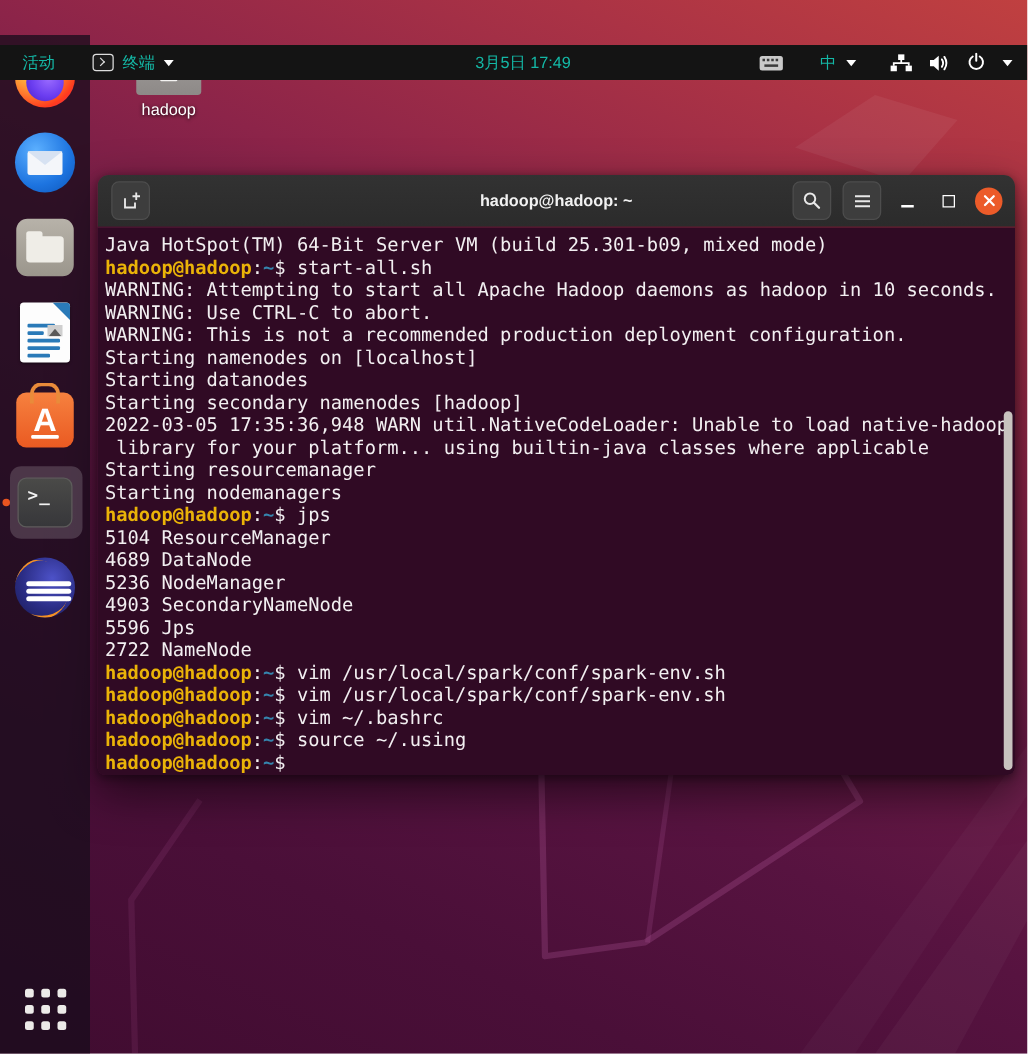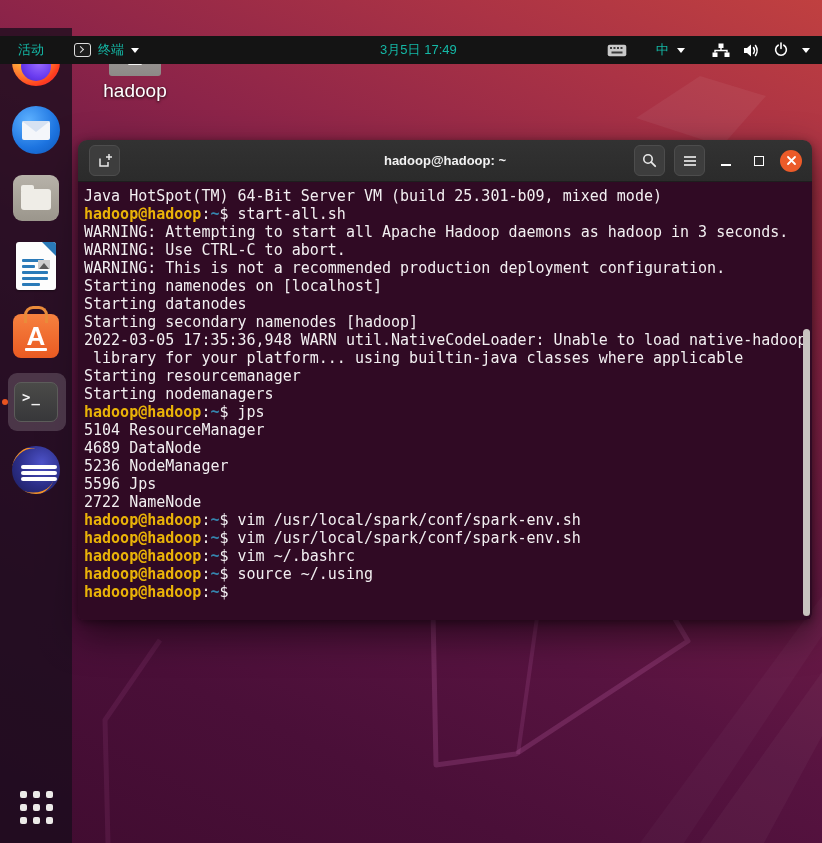--- a/index.html
+++ b/index.html
@@ -92,21 +92,21 @@
 
   
   #desktop-icon { position:absolute; left:96px; top:36px; width:78px; display:flex;
     flex-direction:column; align-items:center; z-index:5; }
   .folder { position:relative; width:52px; height:40px; margin-bottom:4px; }
   .folder .tab { position:absolute; left:0; top:0; width:24px; height:9px; border-radius:4px 4px 0 0;
     background:#7c2d4d; }
   .folder .body { position:absolute; left:0; top:5px; width:52px; height:35px; border-radius:3px;
     background:linear-gradient(180deg,#a19d9b 0%,#8d8987 100%); }
   .folder svg { position:absolute; left:15px; top:11px; }
-  .icon-label { color:#fff; font-size:19px; text-shadow:0 1px 3px rgba(0,0,0,.9); }
+  .icon-label { color:#fff; font-size:13px; text-shadow:0 1px 3px rgba(0,0,0,.9); }
 
   
   #term-window { position:absolute; left:78px; top:140px; width:734px; height:480px; z-index:30;
     border-radius:9px 9px 6px 6px; box-shadow:0 14px 36px rgba(0,0,0,.55), 0 2px 8px rgba(0,0,0,.4); }
   #titlebar { height:42px; background:linear-gradient(180deg,#323232 0%,#2b2b2b 100%);
     border-radius:9px 9px 0 0; border-bottom:1px solid #1e1e1e; position:relative;
     display:flex; align-items:center; }
   .win-title { position:absolute; left:0; right:0; text-align:center; color:#f2f2f2;
     font-size:13px; font-weight:bold; pointer-events:none; }
   .tb-btn { width:31px; height:31px; border-radius:6px; background:#3d3d3d; border:1px solid #4d4d4d;
@@ -295,34 +295,35 @@
           <svg width="11" height="11" viewBox="0 0 11 11">
             <path d="M2,2 L9,9 M9,2 L2,9" stroke="#fff" stroke-width="1.8" stroke-linecap="round"></path>
           </svg>
         </div>
       </div>
     </div>
     <div id="term-body">
       <div id="term-output">
           <div class="tline"><span class="sg-t">Java HotSpot(TM) 64-Bit Server VM (build 25.301-b09, mixed mode)</span></div>
           <div class="tline"><span class="sg-u">hadoop@hadoop</span><span class="sg-t">:</span><span class="sg-p">~</span><span class="sg-t">$ start-all.sh</span></div>
-          <div class="tline"><span class="sg-t">WARNING: Attempting to start all Apache Hadoop daemons as hadoop in 3 seconds.</span></div>
+          <div class="tline"><span class="sg-t">WARNING: Attempting to start all Apache Hadoop daemons as hadoop in 10 seconds.</span></div>
           <div class="tline"><span class="sg-t">WARNING: Use CTRL-C to abort.</span></div>
           <div class="tline"><span class="sg-t">WARNING: This is not a recommended production deployment configuration.</span></div>
           <div class="tline"><span class="sg-t">Starting namenodes on [localhost]</span></div>
           <div class="tline"><span class="sg-t">Starting datanodes</span></div>
           <div class="tline"><span class="sg-t">Starting secondary namenodes [hadoop]</span></div>
           <div class="tline"><span class="sg-t">2022-03-05 17:35:36,948 WARN util.NativeCodeLoader: Unable to load native-hadoop</span></div>
           <div class="tline"><span class="sg-t"> library for your platform... using builtin-java classes where applicable</span></div>
           <div class="tline"><span class="sg-t">Starting resourcemanager</span></div>
           <div class="tline"><span class="sg-t">Starting nodemanagers</span></div>
           <div class="tline"><span class="sg-u">hadoop@hadoop</span><span class="sg-t">:</span><span class="sg-p">~</span><span class="sg-t">$ jps</span></div>
           <div class="tline"><span class="sg-t">5104 ResourceManager</span></div>
           <div class="tline"><span class="sg-t">4689 DataNode</span></div>
           <div class="tline"><span class="sg-t">5236 NodeManager</span></div>
+          <div class="tline"><span class="sg-t">4903 SecondaryNameNode</span></div>
           <div class="tline"><span class="sg-t">5596 Jps</span></div>
           <div class="tline"><span class="sg-t">2722 NameNode</span></div>
           <div class="tline"><span class="sg-u">hadoop@hadoop</span><span class="sg-t">:</span><span class="sg-p">~</span><span class="sg-t">$ vim /usr/local/spark/conf/spark-env.sh</span></div>
           <div class="tline"><span class="sg-u">hadoop@hadoop</span><span class="sg-t">:</span><span class="sg-p">~</span><span class="sg-t">$ vim /usr/local/spark/conf/spark-env.sh</span></div>
           <div class="tline"><span class="sg-u">hadoop@hadoop</span><span class="sg-t">:</span><span class="sg-p">~</span><span class="sg-t">$ vim ~/.bashrc</span></div>
           <div class="tline"><span class="sg-u">hadoop@hadoop</span><span class="sg-t">:</span><span class="sg-p">~</span><span class="sg-t">$ source ~/.using</span></div>
           <div class="tline"><span class="sg-u">hadoop@hadoop</span><span class="sg-t">:</span><span class="sg-p">~</span><span class="sg-t">$ </span></div>
         </div>
       <div id="term-scrollbar"></div>
     </div>

